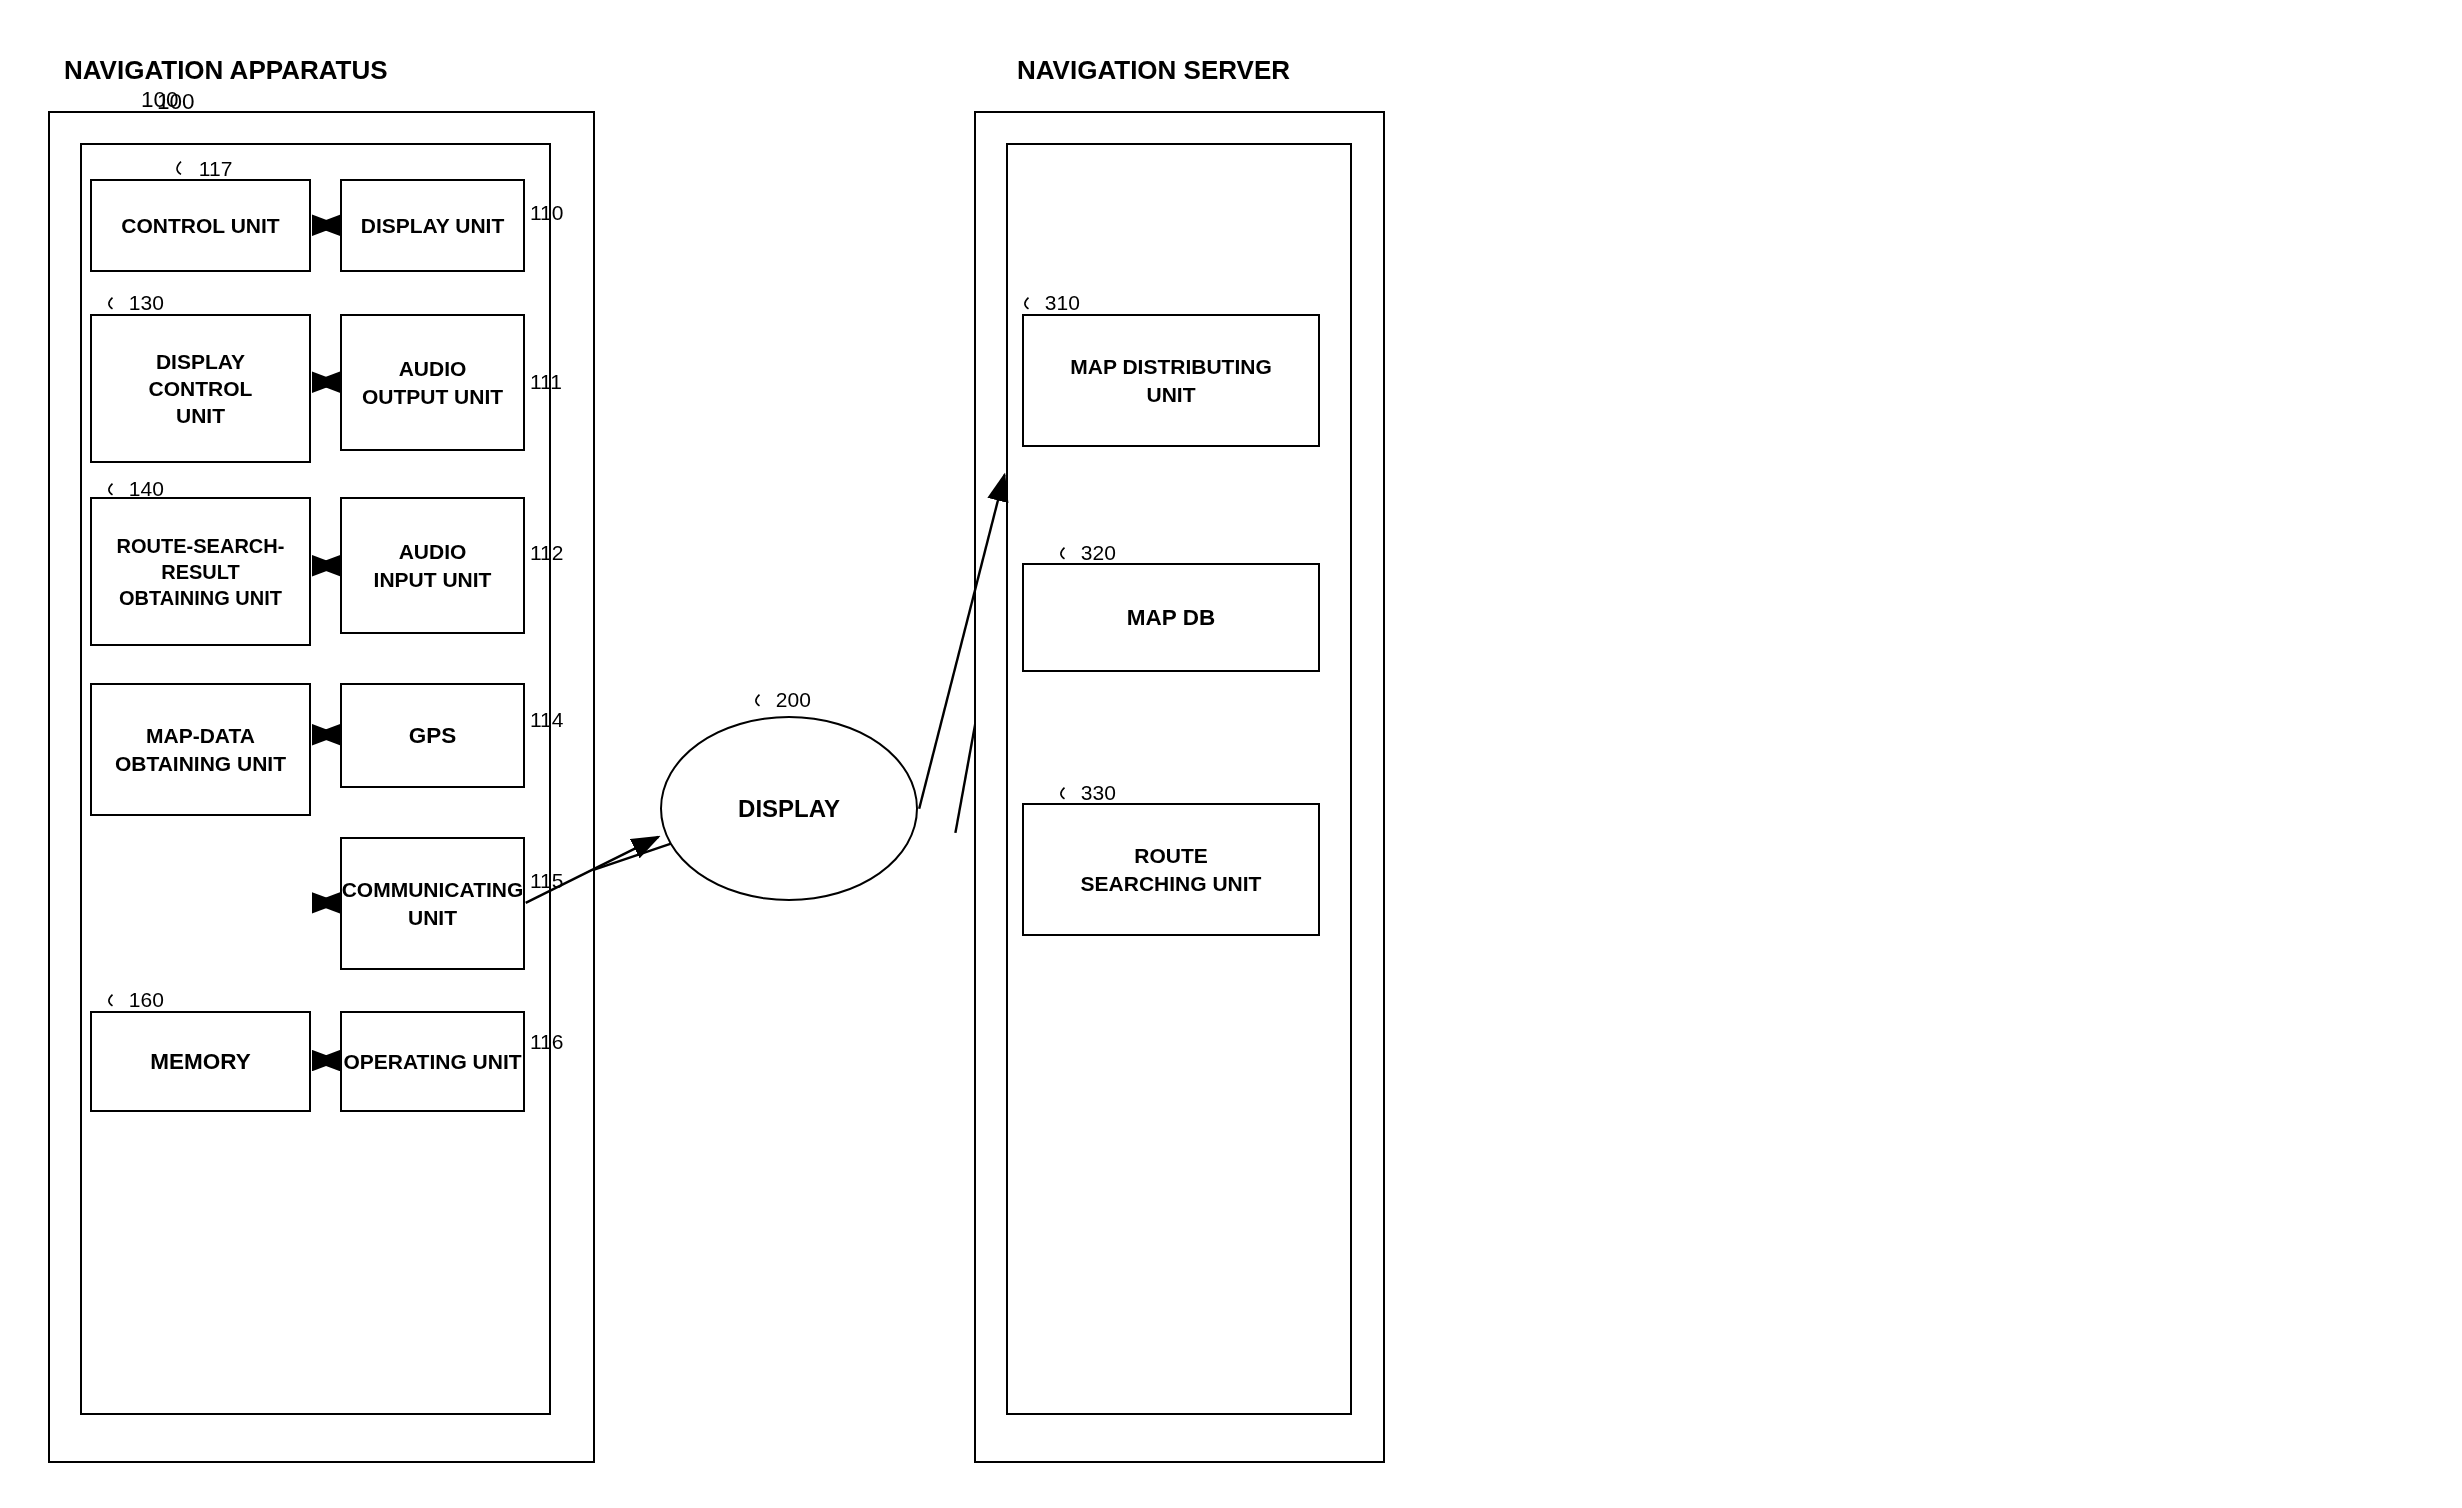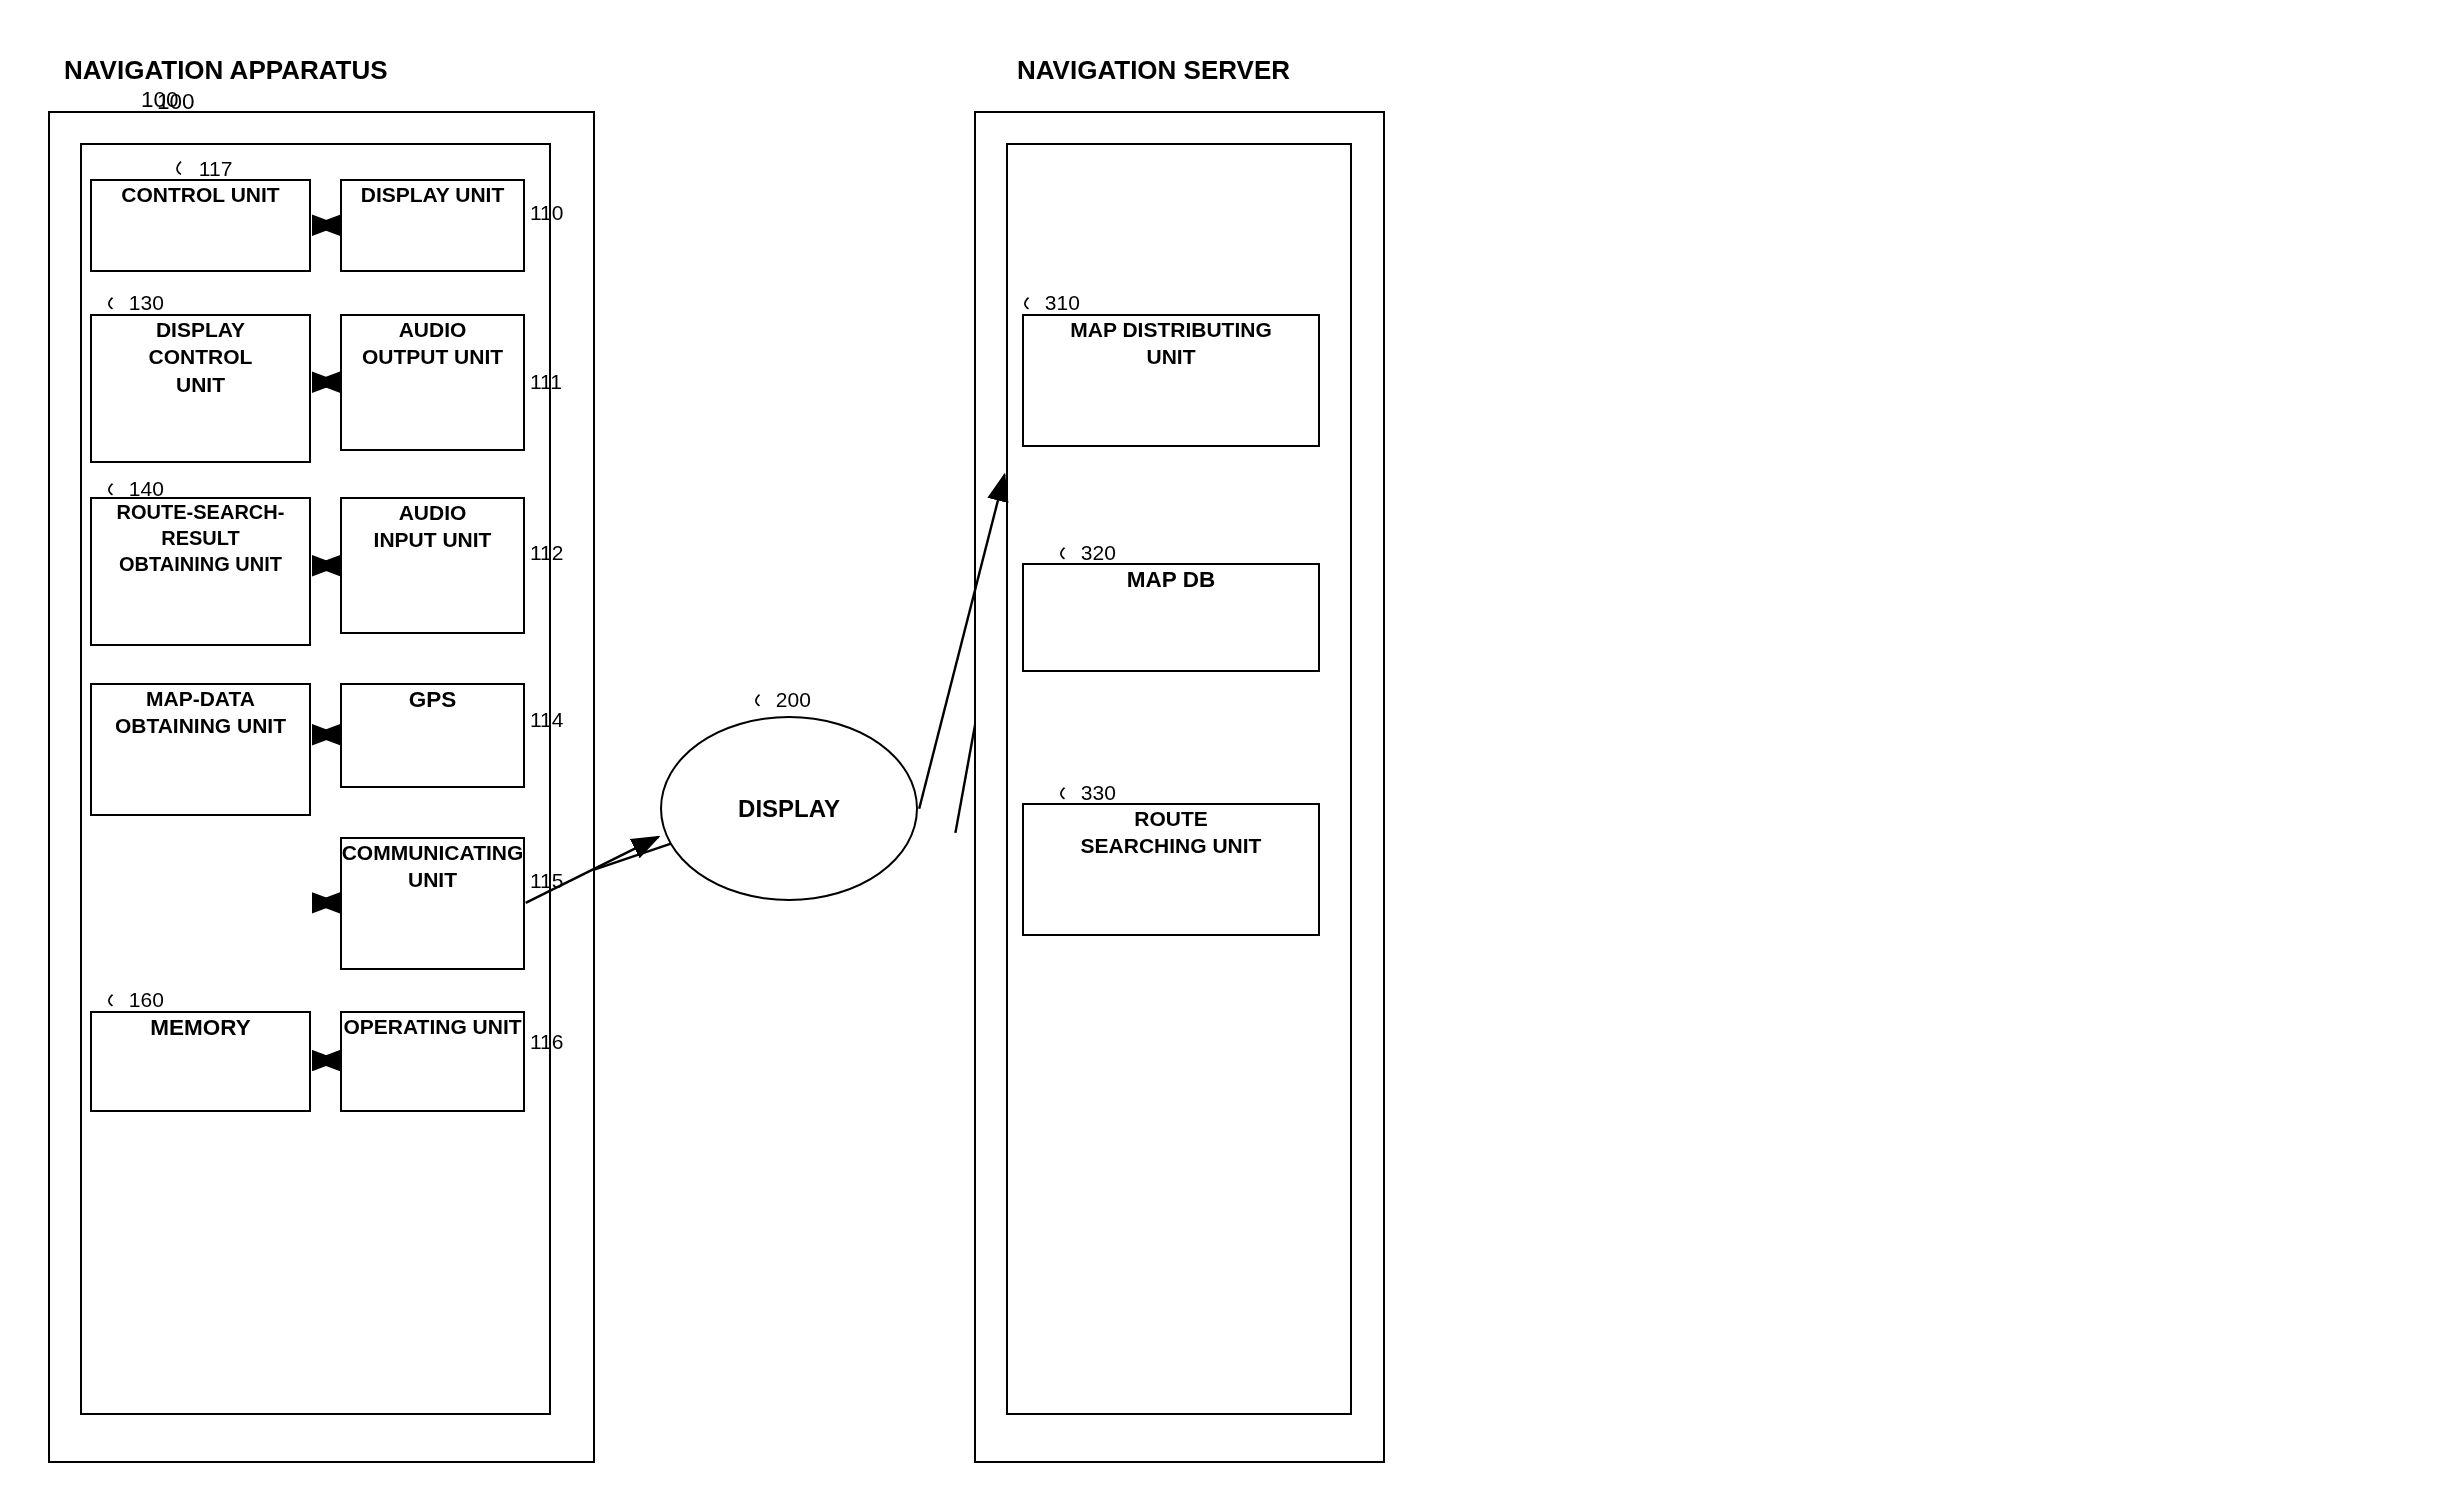--- a/index.html
+++ b/index.html
@@ -27,20 +27,21 @@
       color: #000;
       white-space: nowrap;
     }
 
     
     .box {
       position: absolute;
       border: 2.4px solid #000;
       background: #fff;
       display: flex;
+      align-items: center;
       justify-content: center;
       text-align: center;
       font-size: 24px;
       font-weight: bold;
       line-height: 1.3;
     }
 
     
     .outer-box {
       position: absolute;

